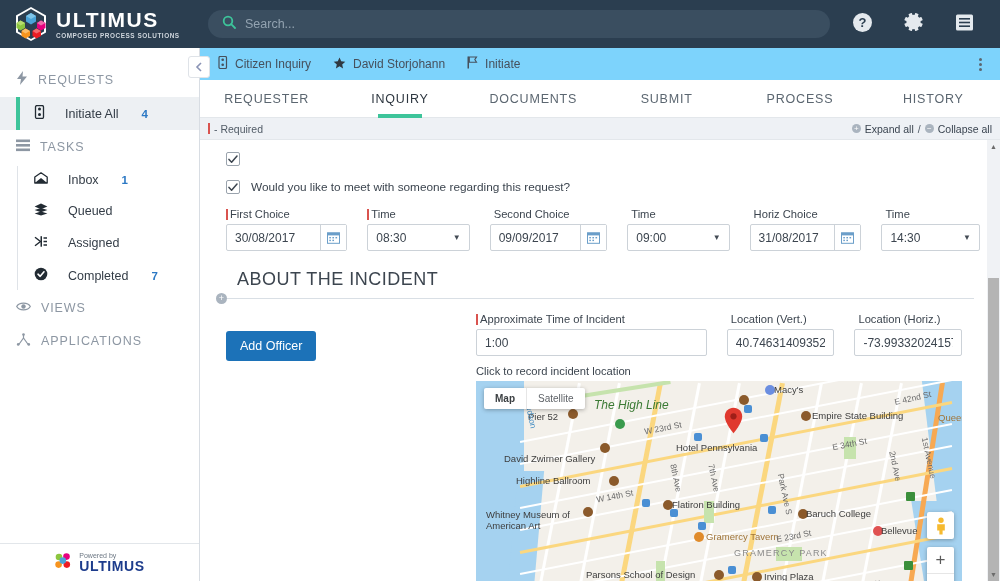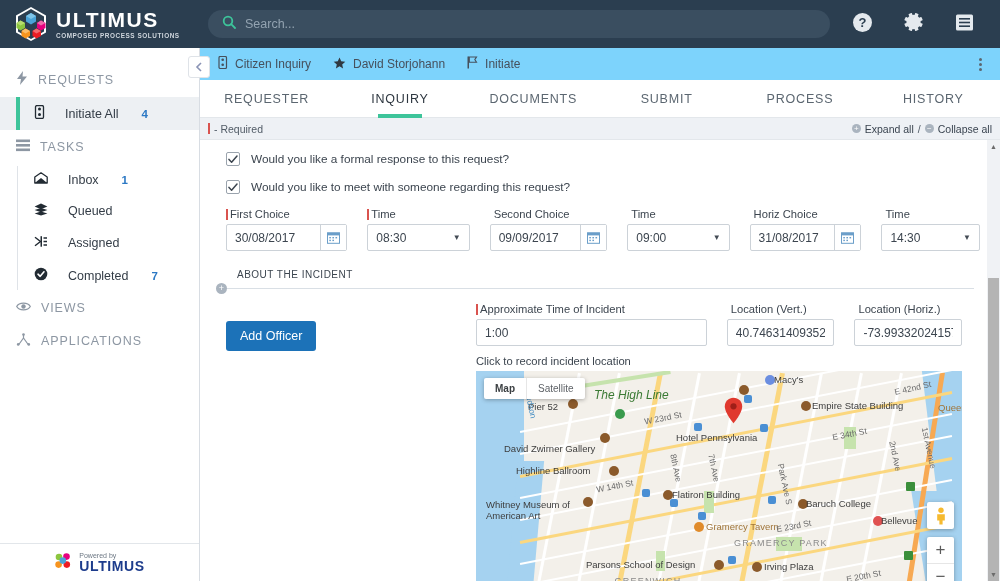--- a/index.html
+++ b/index.html
@@ -141,21 +141,21 @@
     display: flex; align-items: center; justify-content: center; cursor: pointer;
   }
   .selbox {
     display: flex; align-items: center; border: 1px solid #ccd2d8; background: #fff; height: 27px;
     border-radius: 2px; padding: 0 8px; font-size: 12px; color: #3c454f; cursor: pointer;
     justify-content: space-between;
   }
   .caret { font-size: 8px; color: #444c55; margin-left: 8px; }
 
   .section-head { margin-top: 18px; position: relative; }
-  .section-title { font-size: 10px; color: #3c454f; letter-spacing: 0.5px; padding-left: 11px; }
+  .section-title { font-size: 18px; color: #3c454f; letter-spacing: 0.5px; padding-left: 11px; }
   .section-rule { height: 1px; background: #d9dfe5; margin-top: 8px; margin-right: 26px; position: relative; }
   .section-toggle {
     position: absolute; left: -10px; top: -5px; width: 11px; height: 11px; border-radius: 50%;
     background: #aab4bf; color: #fff; font-size: 9px; line-height: 11px; text-align: center; cursor: pointer;
   }
 
   .incident-grid { display: flex; margin-top: 14px; }
   .inc-left { width: 250px; flex: 0 0 250px; }
   .inc-right { flex: 1 1 auto; display: flex; gap: 0; }
 
@@ -468,21 +468,20 @@
       </div>
 
       <div class="content">
 
         <div class="chk-row">
           <div class="chk">
             <svg width="10" height="9" viewBox="0 0 10 9">
                 <polyline points="1,4.4 3.6,7.2 9,1" fill="none" stroke="#3c454f" stroke-width="1.5" stroke-linecap="round" stroke-linejoin="round"></polyline>
               </svg>
           </div>
-          <span class="chk-label">Would you like a formal response to this request?</span>
         </div>
 
         <div class="chk-row">
           <div class="chk">
             <svg width="10" height="9" viewBox="0 0 10 9">
                 <polyline points="1,4.4 3.6,7.2 9,1" fill="none" stroke="#3c454f" stroke-width="1.5" stroke-linecap="round" stroke-linejoin="round"></polyline>
               </svg>
           </div>
           <span class="chk-label">Would you like to meet with someone regarding this request?</span>
         </div>

